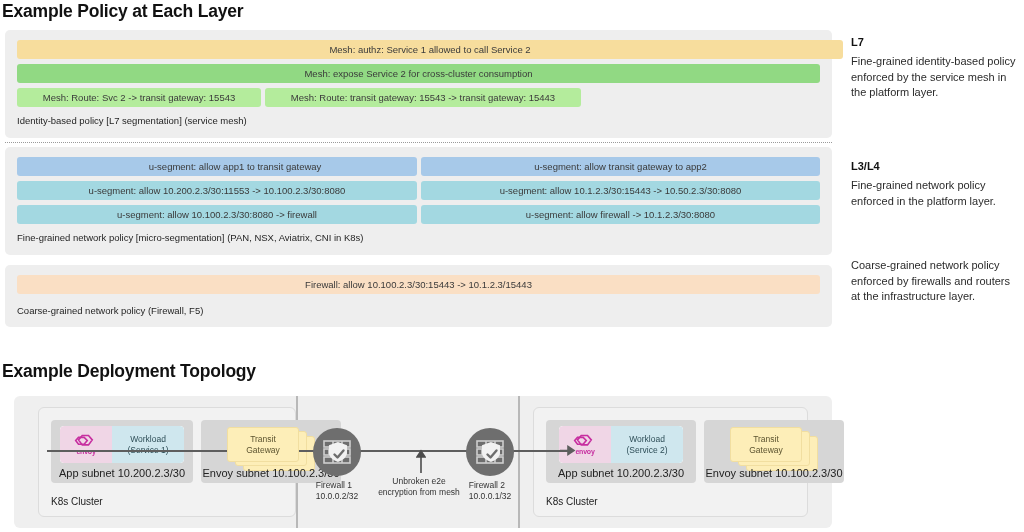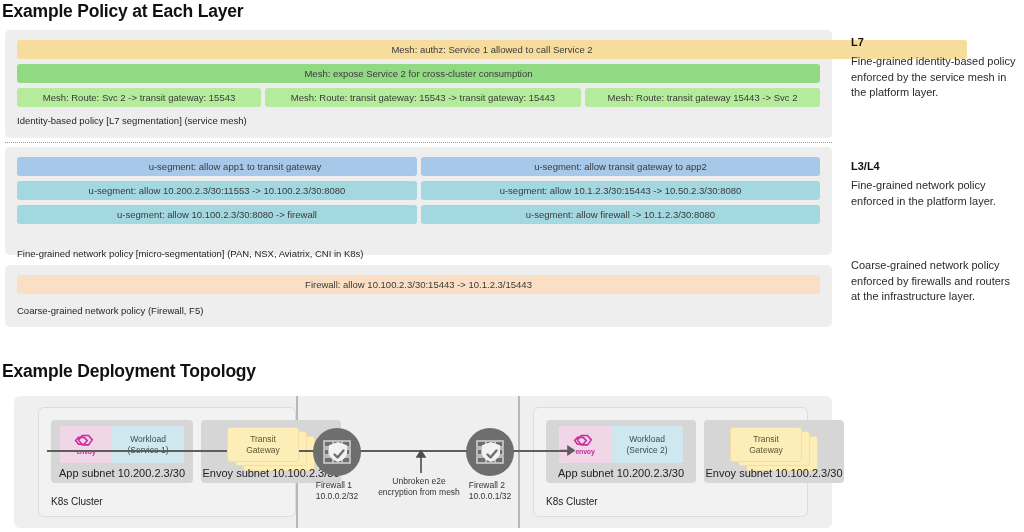--- a/index.html
+++ b/index.html
@@ -57,35 +57,35 @@
   }
 
   .panel-caption {
     position: absolute;
     font-size: 9.5px;
     color: #1f1f1f;
     white-space: nowrap;
   }
 
   
-  #bar-authz   { left: 12px;  top: 10px;  width: 950px; background: #f7dd9d; }
+  #bar-authz   { left: 12px;  top: 10px;  width: 826px; background: #f7dd9d; }
   #bar-expose  { left: 12px;  top: 34px;  width: 803px; background: #91d983; }
   #bar-route-1 { left: 12px;  top: 58px;  width: 244px; background: #b4ec9c; }
   #bar-route-2 { left: 260px; top: 58px;  width: 316px; background: #b4ec9c; }
   #bar-route-3 { left: 580px; top: 58px;  width: 235px; background: #b4ec9c; }
   #caption-l7  { left: 12px;  top: 85px; }
 
   
   #bar-useg-1  { left: 12px;  top: 10px; width: 400px; background: #a7c9e9; padding-left: 40px; }
   #bar-useg-2  { left: 416px; top: 10px; width: 399px; background: #a7c9e9; }
   #bar-useg-3  { left: 12px;  top: 34px; width: 400px; background: #a3d8e1; }
   #bar-useg-4  { left: 416px; top: 34px; width: 399px; background: #a3d8e1; }
   #bar-useg-5  { left: 12px;  top: 58px; width: 400px; background: #a3d8e1; }
   #bar-useg-6  { left: 416px; top: 58px; width: 399px; background: #a3d8e1; }
-  #caption-l34 { left: 12px;  top: 101px; }
+  #caption-l34 { left: 12px;  top: 85px; }
 
   
   #bar-firewall { left: 12px; top: 10px; width: 803px; background: #fadfc4; }
   #caption-fw   { left: 12px; top: 40px; }
 
   
   .legend-block { position: absolute; left: 851px; width: 168px; }
   .legend-head {
     font-size: 11px; font-weight: bold; color: #111111;
     margin-bottom: 6px;
@@ -224,21 +224,20 @@
 
 <div class="page">
 
   <div class="section-title" id="title-policy">Example Policy at Each Layer</div>
 
   <div class="policy-panel" id="panel-l7">
     <div class="bar" id="bar-authz">Mesh: authz: Service 1 allowed to call Service 2</div>
     <div class="bar" id="bar-expose">Mesh: expose Service 2 for cross-cluster consumption</div>
     <div class="bar" id="bar-route-1">Mesh: Route: Svc 2 -&gt; transit gateway: 15543</div>
     <div class="bar" id="bar-route-2">Mesh: Route: transit gateway: 15543 -&gt; transit gateway: 15443</div>
-    <div class="bar" id="bar-route-3">Mesh: Route: transit gateway 15443 -&gt; Svc 2</div>
     <div class="panel-caption" id="caption-l7">Identity-based policy [L7 segmentation] (service mesh)</div>
   </div>
 
   <div class="divider-dotted"></div>
 
   <div class="policy-panel" id="panel-l34">
     <div class="bar" id="bar-useg-1">u-segment: allow app1 to transit gateway</div>
     <div class="bar" id="bar-useg-2">u-segment: allow transit gateway to app2</div>
     <div class="bar" id="bar-useg-3">u-segment: allow 10.200.2.3/30:11553 -&gt; 10.100.2.3/30:8080</div>
     <div class="bar" id="bar-useg-4">u-segment: allow 10.1.2.3/30:15443 -&gt; 10.50.2.3/30:8080</div>

